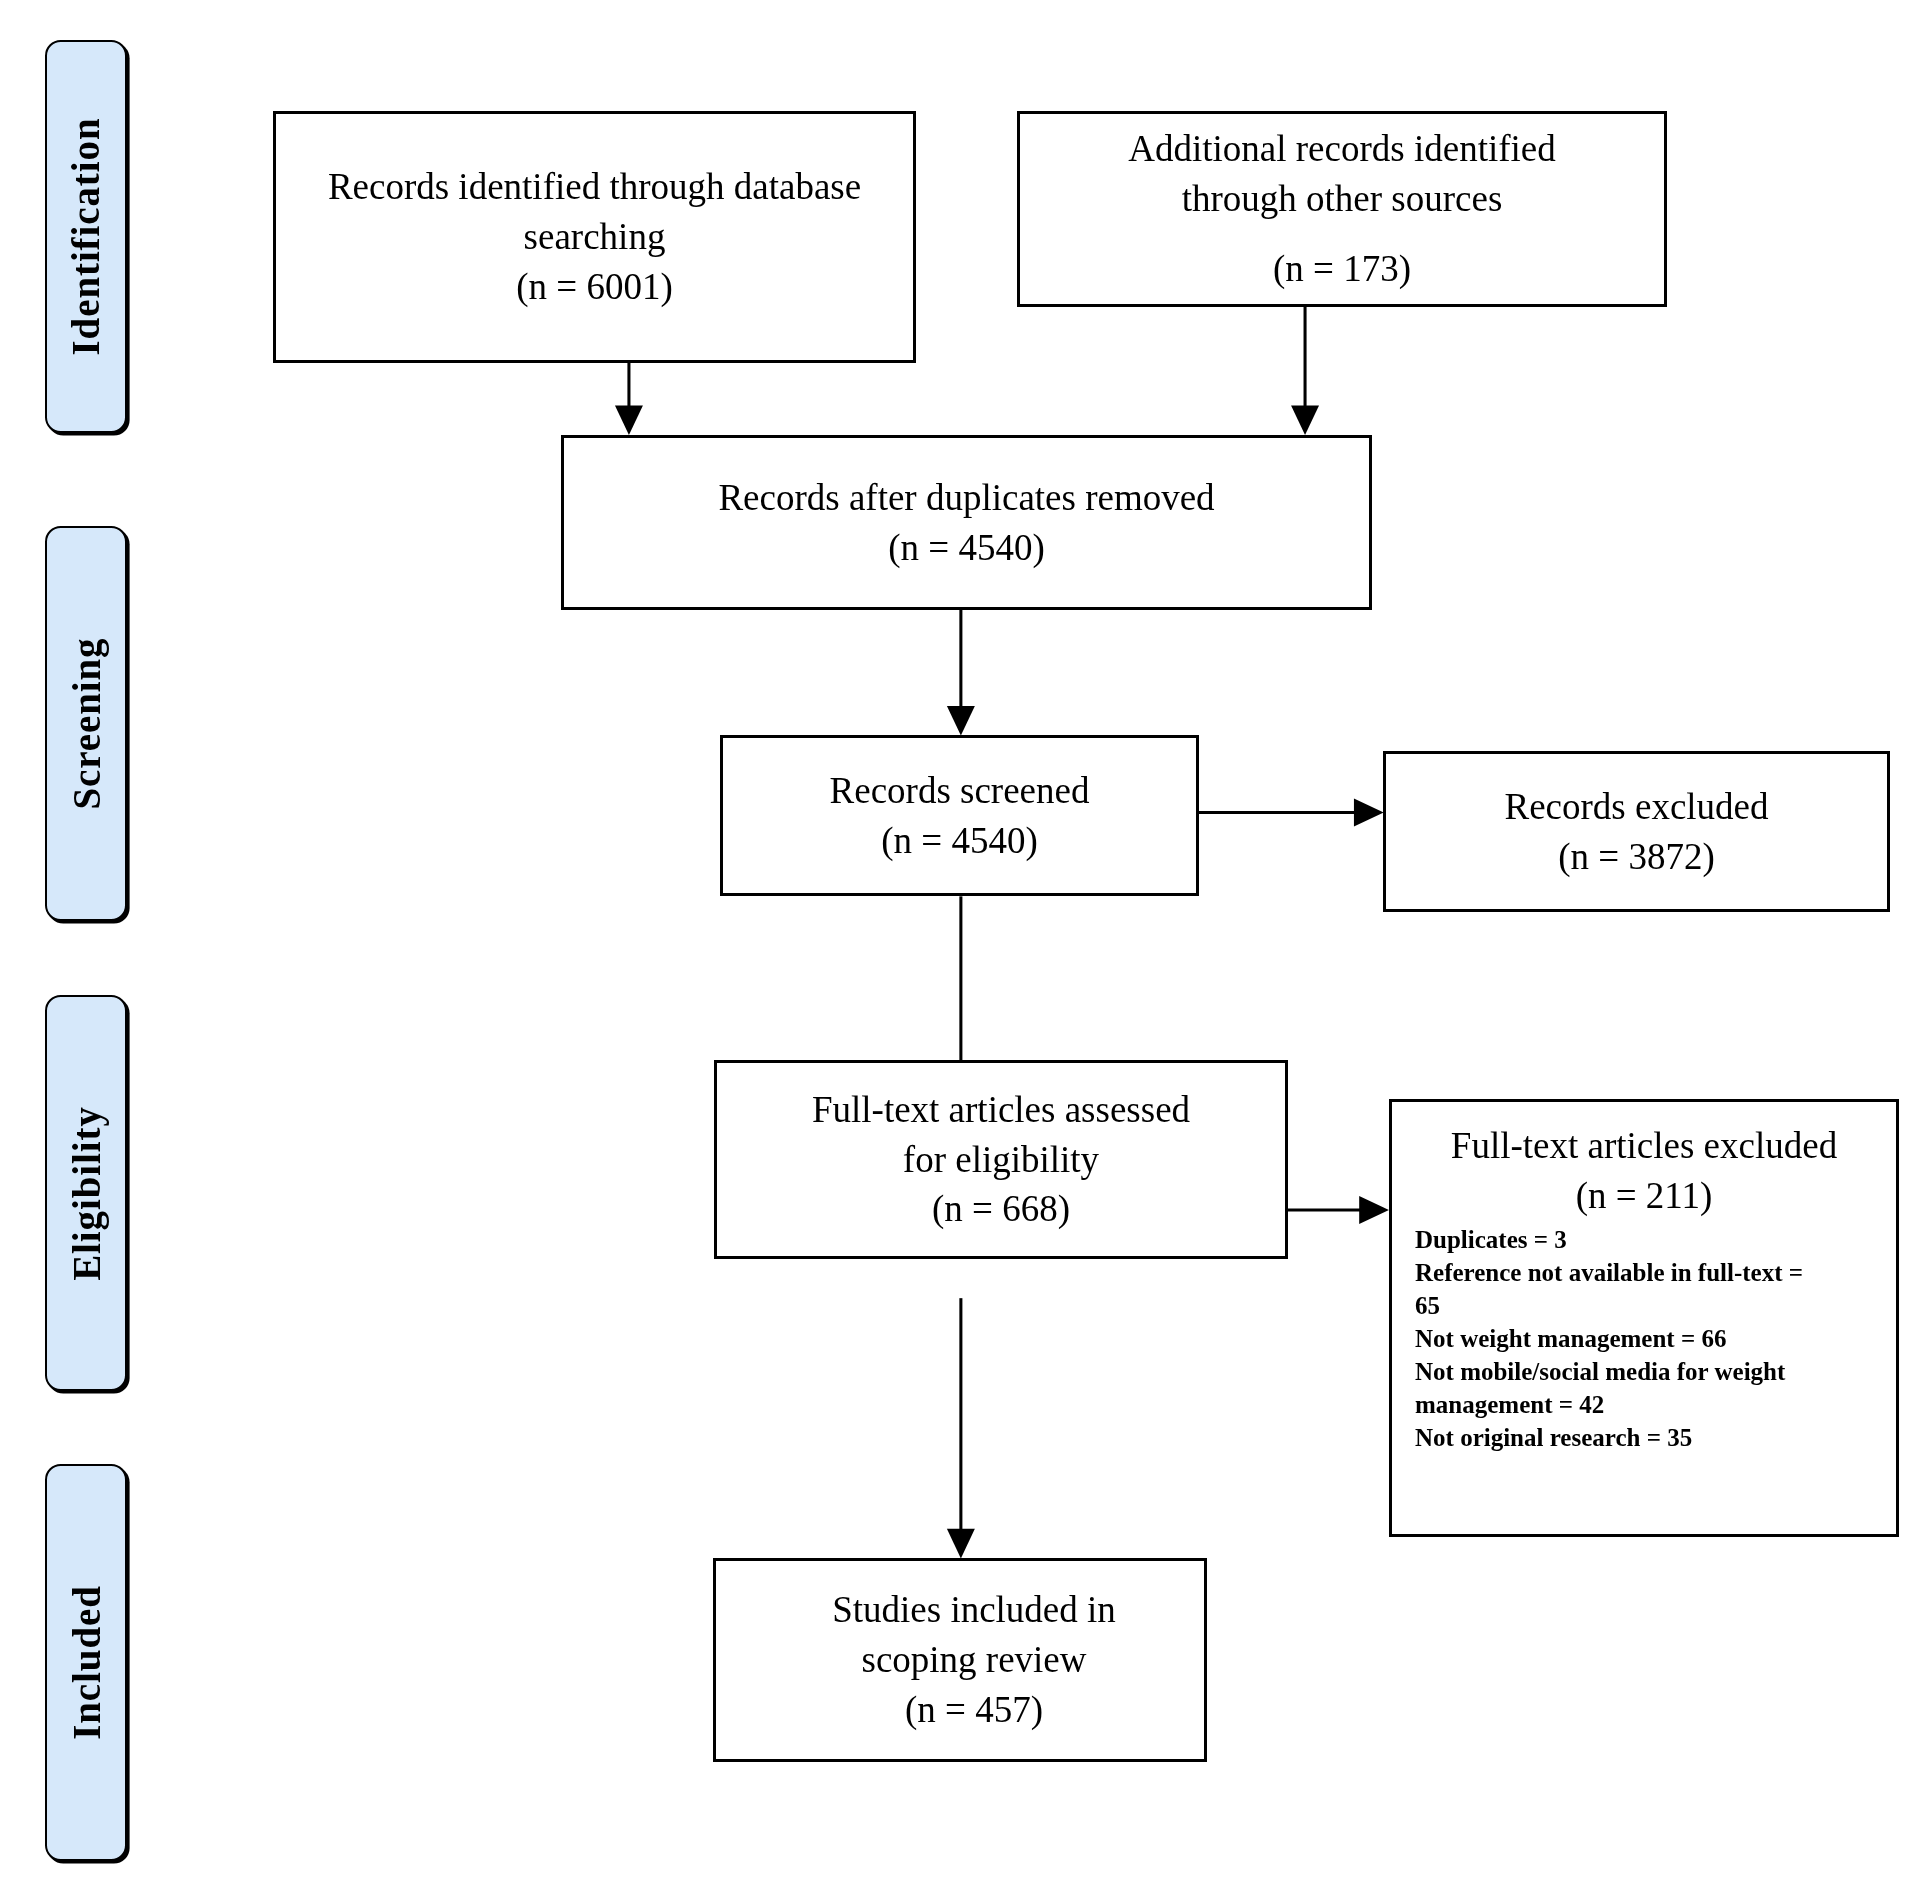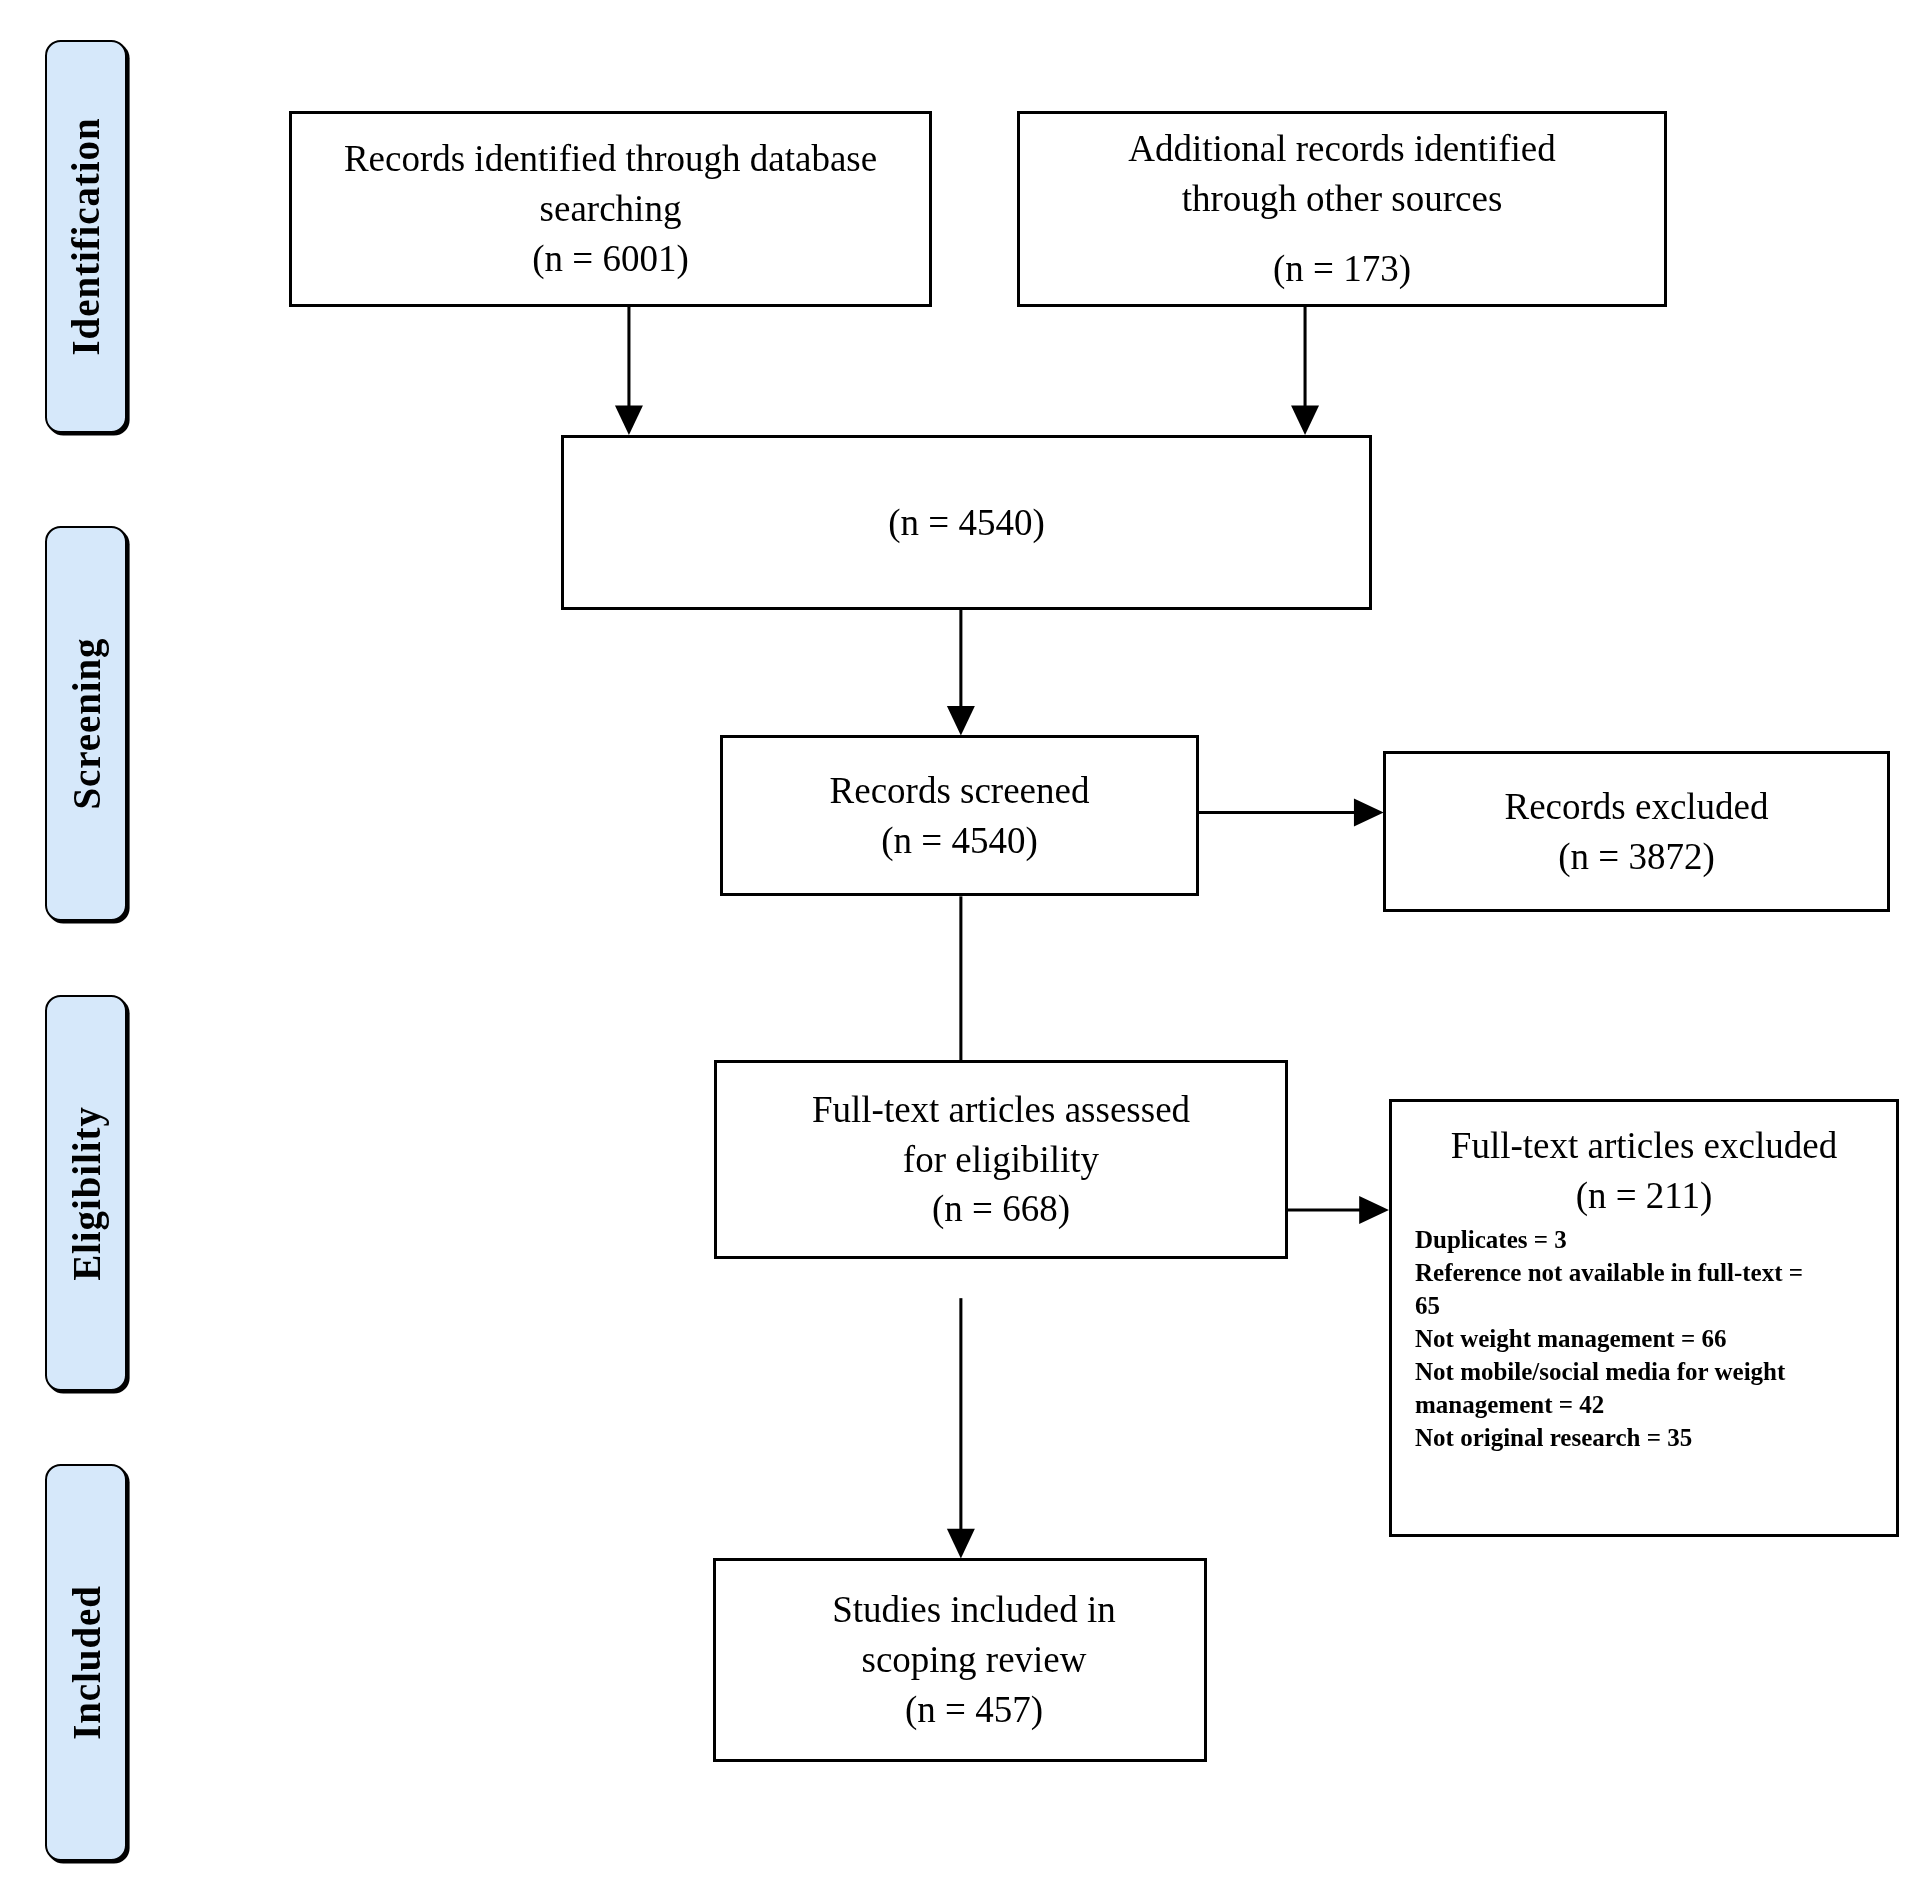--- a/index.html
+++ b/index.html
@@ -54,21 +54,21 @@
     align-items: center;
     justify-content: center;
     text-align: center;
     font-size: 37px;
     line-height: 1.35;
   }
   .node .label,
   .node .count {
     white-space: pre-line;
   }
-  #node-identified        { left: 273px;  top: 111px;  width: 643px; height: 196px; margin-left: 16px; }
+  #node-identified        { left: 273px;  top: 111px;  width: 643px; height: 252px; }
   #node-additional        { left: 1017px; top: 111px;  width: 650px; height: 196px; gap: 21px; }
   #node-deduplicated      { left: 561px;  top: 435px;  width: 811px; height: 175px; }
   #node-screened          { left: 720px;  top: 735px;  width: 479px; height: 161px; }
   #node-excluded          { left: 1383px; top: 735px;  width: 507px; height: 161px; margin-top: 16px; }
   #node-fulltext          { left: 714px;  top: 1060px; width: 574px; height: 199px; }
   #node-fulltext-excluded {
     left: 1389px; top: 1099px; width: 510px; height: 438px;
     justify-content: flex-start;
     padding-top: 19px;
   }
@@ -150,20 +150,21 @@
     <div class="count">(n = 6001)</div>
   </div>
 
   <div class="node" id="node-additional">
     <div class="label">Additional records identified
 through other sources</div>
     <div class="count">(n = 173)</div>
   </div>
 
   <div class="node" id="node-deduplicated">
+    <div class="label">Records after duplicates removed</div>
     <div class="count">(n = 4540)</div>
   </div>
 
   <div class="node" id="node-screened">
     <div class="label">Records screened</div>
     <div class="count">(n = 4540)</div>
   </div>
 
   <div class="node" id="node-excluded">
     <div class="label">Records excluded</div>

